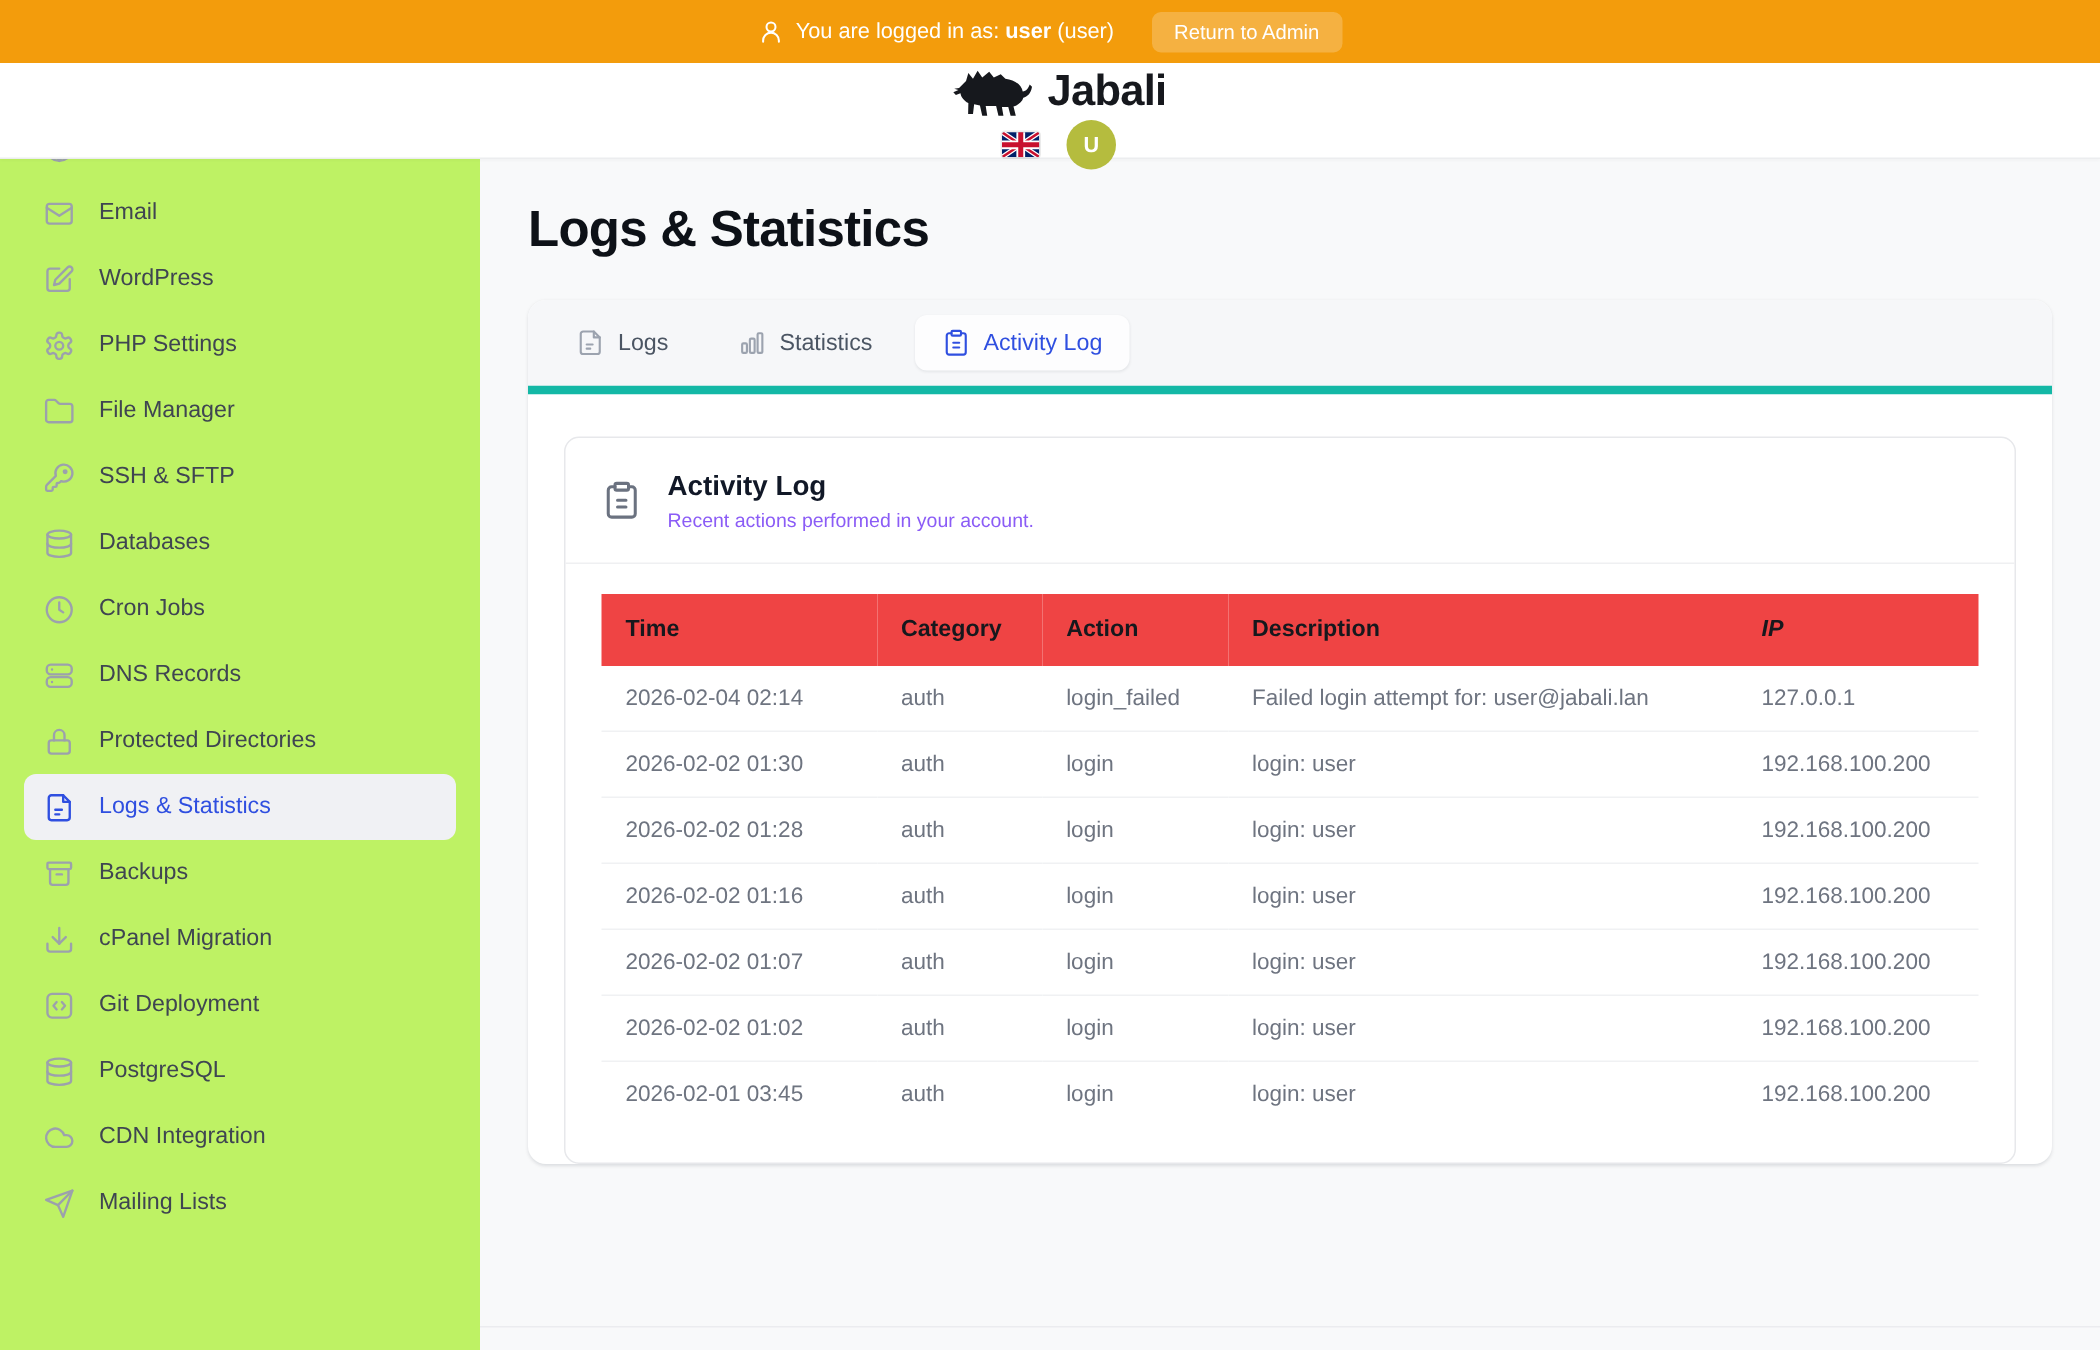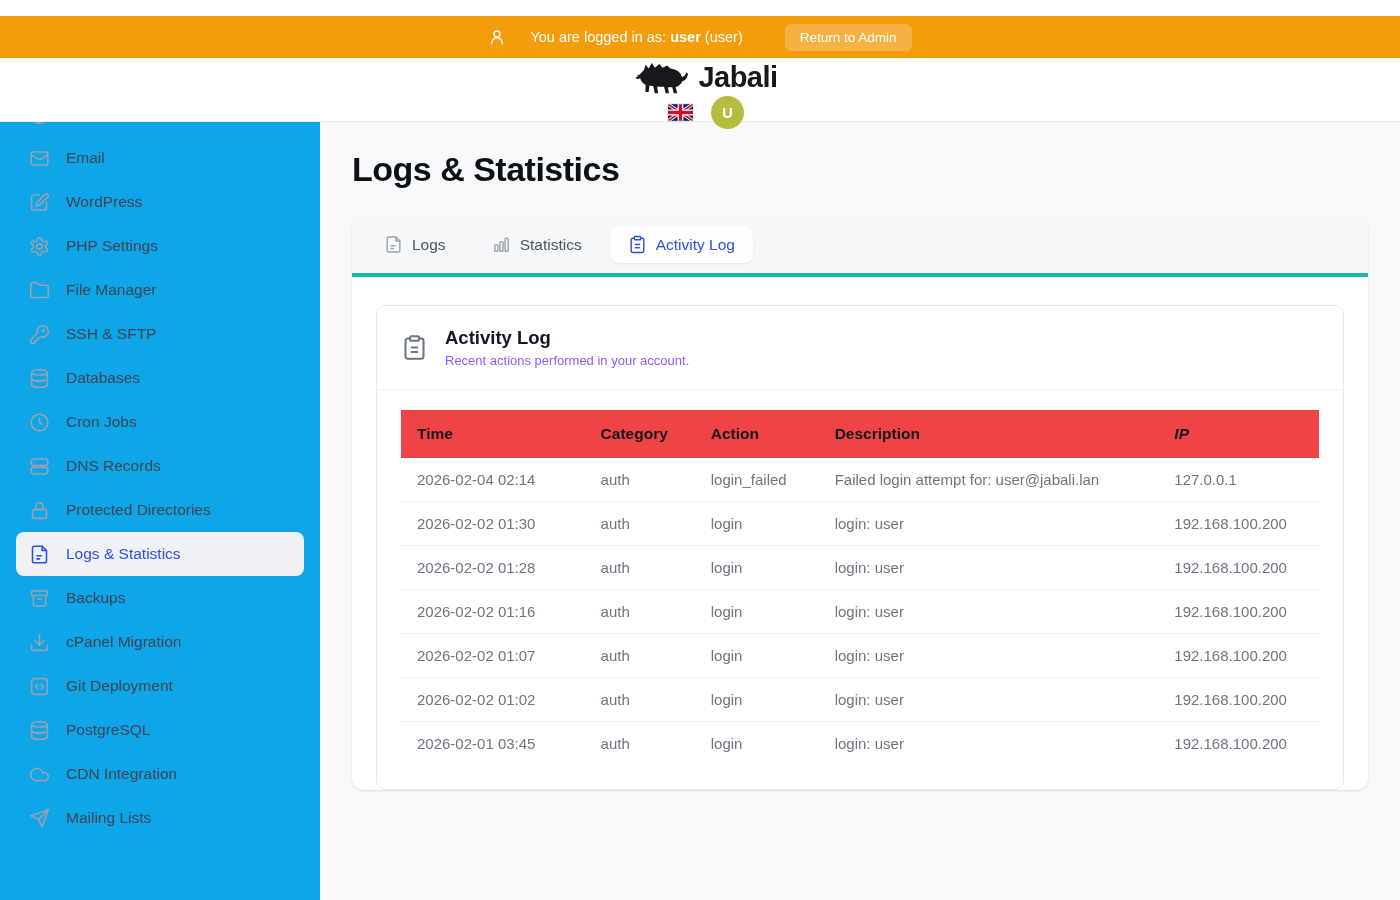--- a/index.html
+++ b/index.html
@@ -1,21 +1,21 @@
 <!DOCTYPE html>
 <html><head>
 <meta charset="utf-8">
 <style>
   * { margin:0; padding:0; box-sizing:border-box; }
   html,body { width:1400px; height:900px; overflow:hidden; background:#fff;
     font-family:"Liberation Sans", sans-serif; }
 
   
   .topbar { height:42px; background:#F39C0C; color:#fff; display:flex;
-    align-items:center; justify-content:center; gap:24px; font-size:14.5px;margin-top:16px; }
+    align-items:center; justify-content:center; gap:7px; font-size:14.5px; }
   .topbar .icon { width:18px; height:18px; display:inline-flex; }
   .topbar .icon svg { width:18px; height:18px; }
   .topbar b { font-weight:700; }
   .return-btn { background:rgba(255,255,255,0.22); color:#fff; border:none;
     border-radius:6px; padding:6px 15px; font-size:13.5px; cursor:pointer;
     font-family:inherit; margin-left:18px; }
 
   
   .header { height:64px; background:#fff; display:flex; align-items:center;
     justify-content:space-between; padding:0 16px 0 28px;
@@ -29,39 +29,39 @@
     box-shadow:0 0 0 1px rgba(0,0,0,0.08); cursor:pointer; display:block; }
   .flag svg { display:block; width:25px; height:17px; }
   .avatar { width:33px; height:33px; border-radius:50%; background:#B5BC3E;
     color:#fff; font-weight:700; font-size:14.5px; display:flex;
     align-items:center; justify-content:center; cursor:pointer; }
 
   
   .shell { display:flex; height:794px; }
 
   
-  .sidebar { width:320px; background:#0ea5e9; padding:0 16px; overflow:hidden; flex:none; }
+  .sidebar { width:320px; background:#bef264; padding:0 16px; overflow:hidden; flex:none; }
   .side-item { height:44px; display:flex; align-items:center; gap:16px;
     padding:0 13px; border-radius:8px; color:#3F4551; font-size:15.5px;
     cursor:pointer; white-space:nowrap; }
   .side-item .icon { width:21px; height:21px; color:#9CA1AC; flex:none; display:inline-flex; }
   .side-item .icon svg { width:21px; height:21px; }
   .side-item.active { background:#F0F1F4; color:#2F4FE0; }
   .side-item.active .icon { color:#2F4FE0; }
   .side-item.partial { margin-top:-30px; }
 
   
   .main { flex:1; background:#F8F9FA; position:relative; overflow:hidden; }
   .main-inner { padding:0 32px; }
   .page-title { margin-top:28px; font-size:34px; font-weight:800; color:#0D1117;
     letter-spacing:-0.5px; }
 
   .card { margin-top:27px; background:#fff; border-radius:12px;
     box-shadow:0 1px 2px rgba(16,24,40,.05), 0 1px 3px rgba(16,24,40,.07); }
-  .tabstrip { background:#F6F7F9; border-bottom:4px solid #14b8a6;
+  .tabstrip { background:#F6F7F9; border-bottom:6px solid #14b8a6;
     border-radius:12px 12px 0 0; padding:10px 14px; display:flex; gap:10px; }
   .tab { display:flex; align-items:center; gap:9px; padding:9px 18px;
     border-radius:8px; font-size:15.5px; color:#4B5563; cursor:pointer; }
   .tab .icon { width:19px; height:19px; color:#9CA3AF; display:inline-flex; }
   .tab .icon svg { width:19px; height:19px; }
   .tab.active { background:#FDFDFE; color:#2F4FE0;
     box-shadow:0 1px 2px rgba(16,24,40,.08); }
   .tab.active .icon { color:#2F4FE0; }
 
   .inner-card { margin:28px 24px 26px; border:1px solid #E7E8EB; border-radius:10px; }

